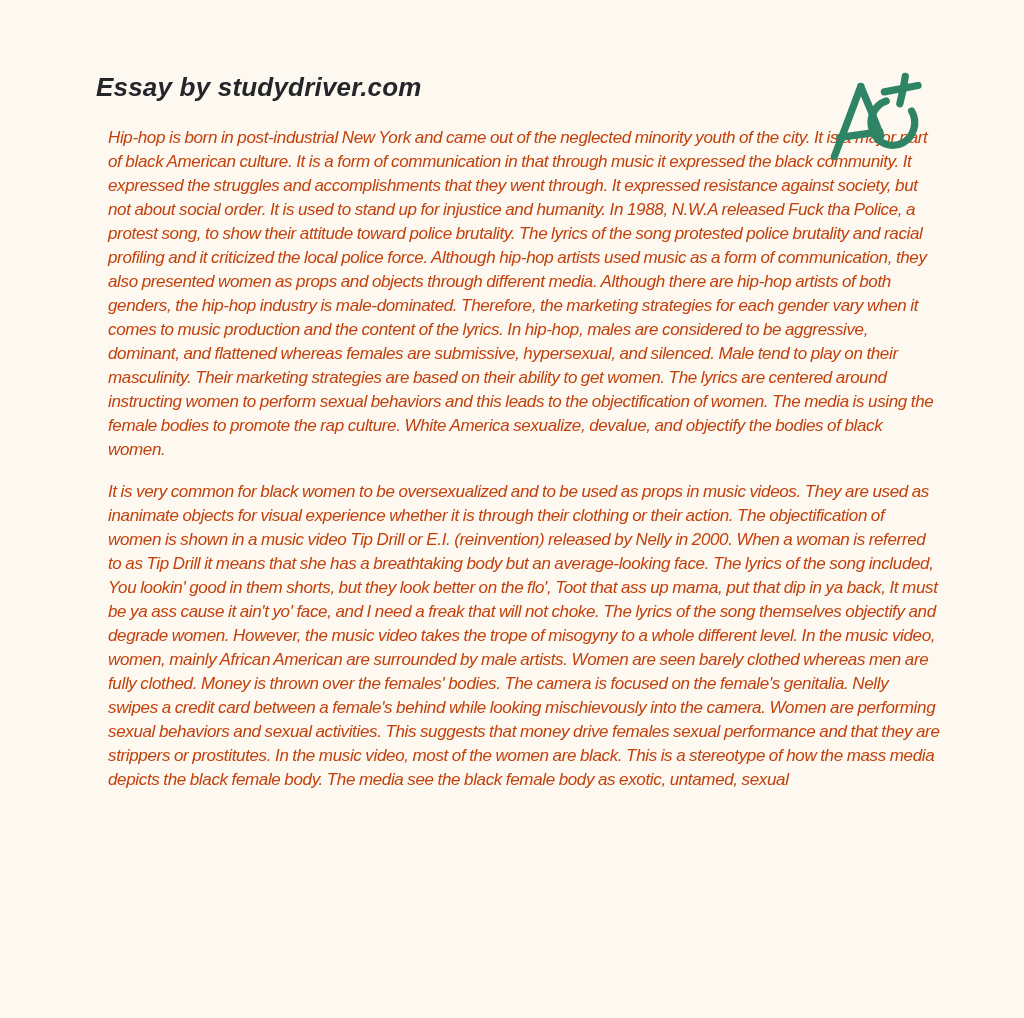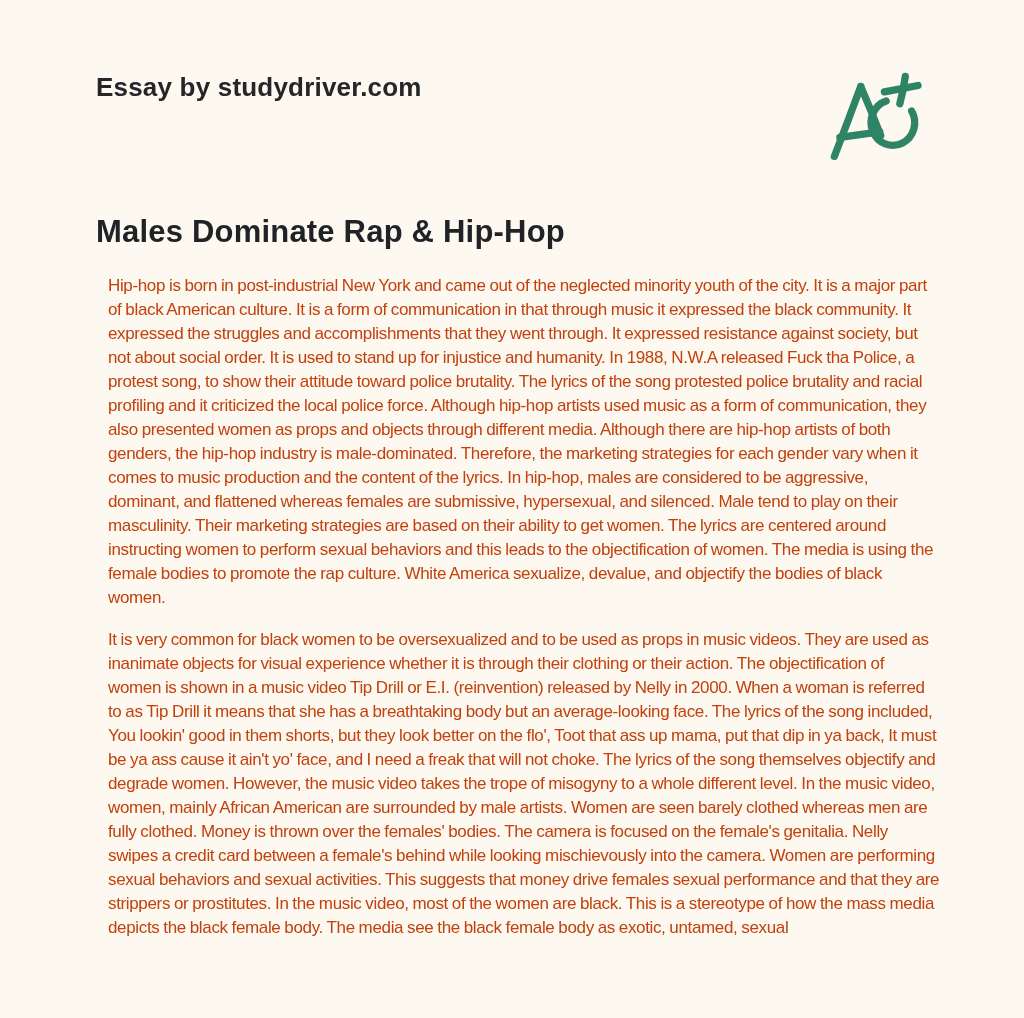--- a/index.html
+++ b/index.html
@@ -9,20 +9,21 @@
     height: 1018px;
     background: #fdf8f0;
     font-family: "Liberation Sans", sans-serif;
     overflow: hidden;
   }
   .page {
     position: relative;
     width: 1024px;
     height: 1018px;
     padding: 72px 96px 0 96px;
+    font-style: italic;
   }
   .page-header {
     position: relative;
   }
   .site-title {
     margin: 0;
     font-size: 26px;
     line-height: 30px;
     font-weight: 700;
     color: #24262a;
@@ -89,20 +90,19 @@
 
           <path d="M 85 9 Q 83 24 79 39"></path>
 
           <path d="M 62 26 L 99 19"></path>
         </g>
       </svg>
     </div>
   </header>
 
   <main>
-    <h2 class="essay-title">Males Dominate Rap &amp; Hip-Hop</h2>
 
     <p class="body-para">Hip-hop is born in post-industrial New York and came out of the neglected minority youth of the city. It is a major part of black American culture. It is a form of communication in that through music it expressed the black community. It expressed the struggles and accomplishments that they went through. It expressed resistance against society, but not about social order. It is used to stand up for injustice and humanity. In 1988, N.W.A released Fuck tha Police, a protest song, to show their attitude toward police brutality. The lyrics of the song protested police brutality and racial profiling and it criticized the local police force. Although hip-hop artists used music as a form of communication, they also presented women as props and objects through different media. Although there are hip-hop artists of both genders, the hip-hop industry is male-dominated. Therefore, the marketing strategies for each gender vary when it comes to music production and the content of the lyrics. In hip-hop, males are considered to be aggressive, dominant, and flattened whereas females are submissive, hypersexual, and silenced. Male tend to play on their masculinity. Their marketing strategies are based on their ability to get women. The lyrics are centered around instructing women to perform sexual behaviors and this leads to the objectification of women. The media is using the female bodies to promote the rap culture. White America sexualize, devalue, and objectify the bodies of black women.</p>
 
     <p class="body-para">It is very common for black women to be oversexualized and to be used as props in music videos. They are used as inanimate objects for visual experience whether it is through their clothing or their action. The objectification of women is shown in a music video Tip Drill or E.I. (reinvention) released by Nelly in 2000. When a woman is referred to as Tip Drill it means that she has a breathtaking body but an average-looking face. The lyrics of the song included, You lookin' good in them shorts, but they look better on the flo', Toot that ass up mama, put that dip in ya back, It must be ya ass cause it ain't yo' face, and I need a freak that will not choke. The lyrics of the song themselves objectify and degrade women. However, the music video takes the trope of misogyny to a whole different level. In the music video, women, mainly African American are surrounded by male artists. Women are seen barely clothed whereas men are fully clothed. Money is thrown over the females' bodies. The camera is focused on the female's genitalia. Nelly swipes a credit card between a female's behind while looking mischievously into the camera. Women are performing sexual behaviors and sexual activities. This suggests that money drive females sexual performance and that they are strippers or prostitutes. In the music video, most of the women are black. This is a stereotype of how the mass media depicts the black female body. The media see the black female body as exotic, untamed, sexual</p>
   </main>
 
 </div>
 
 </body></html>

